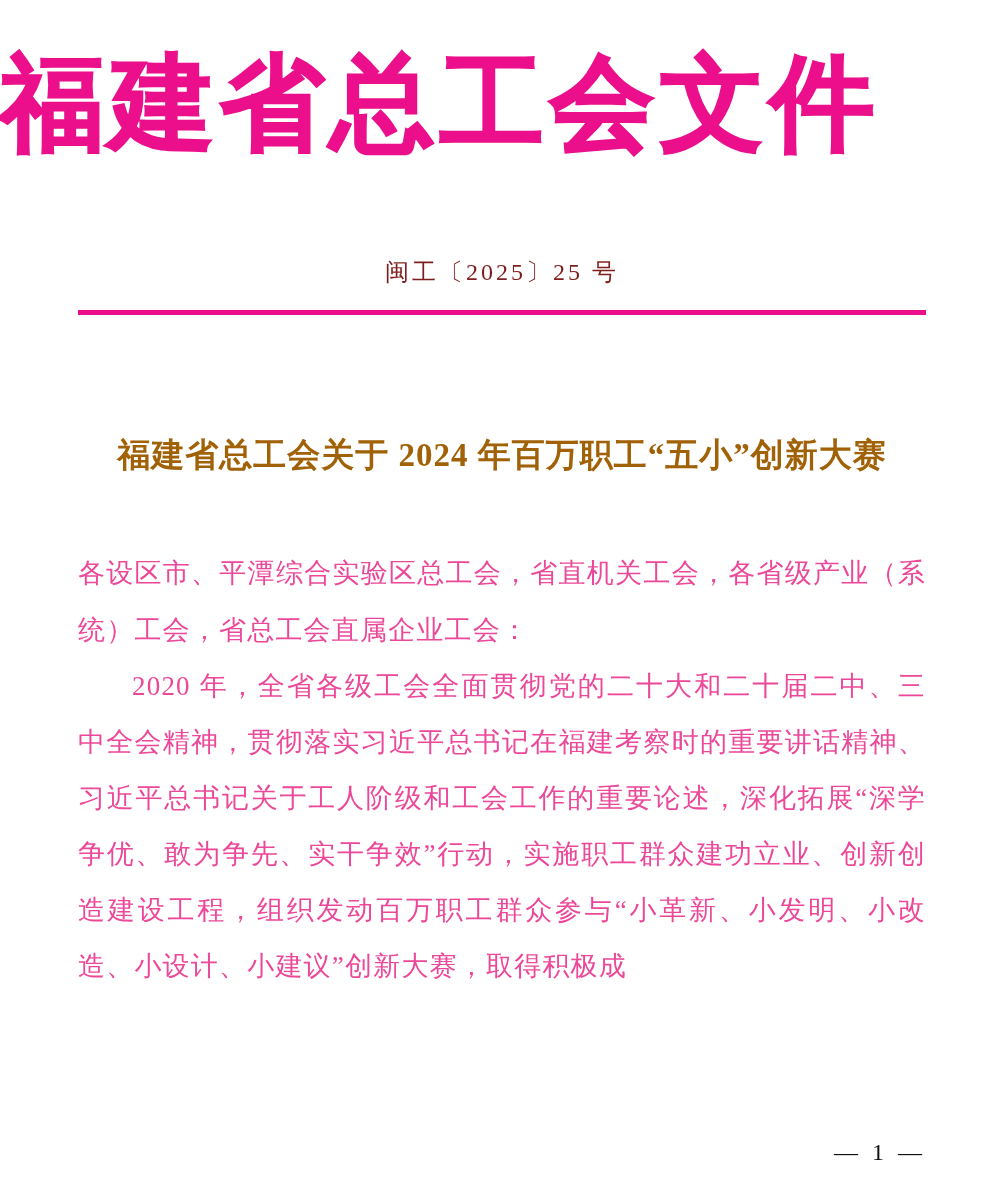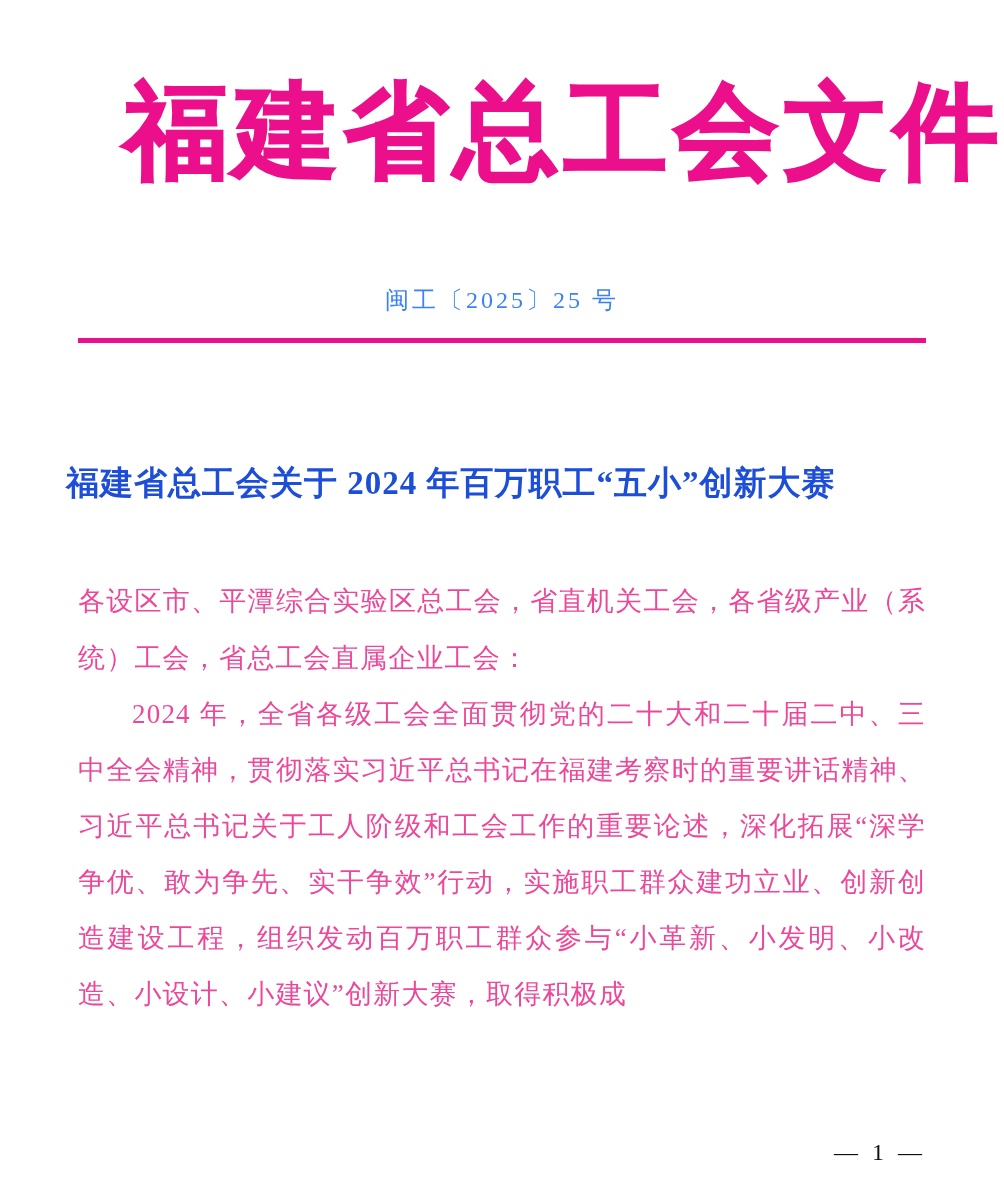--- a/index.html
+++ b/index.html
@@ -18,61 +18,62 @@
 
   .page {
     width: 1004px;
     height: 1200px;
     position: relative;
     box-sizing: border-box;
   }
 
   
   .masthead {
-    text-align: right;
-    padding-top: 72px;
+    text-align: left;
+    padding-top: 44px;
   }
   .masthead-title {
     color: #ec0f8c;
     font-family: "Liberation Serif", "DejaVu Serif", serif;
     font-weight: bold;
     font-size: 104px;
     line-height: 1.15;
     letter-spacing: 6px;
     white-space: nowrap;
     -webkit-text-stroke: 2px #ec0f8c;
   }
 
   .doc-number-row {
     text-align: center;
     margin-top: 92px;
   }
   .doc-number {
     font-family: "Liberation Serif", "DejaVu Serif", serif;
     font-size: 24px;
     letter-spacing: 3px;
-    color: #3b82f6;
+    color: #7f1d1d;
   }
 
   .rule {
     margin: 22px auto 0 auto;
     width: 848px;
     height: 5px;
     background: #ec0f8c;
   }
 
   
   .doc-title {
     margin: 112px auto 0 auto;
     width: 872px;
+    text-align: center;
     font-weight: bold;
     font-size: 33px;
     line-height: 1.72;
     letter-spacing: 1px;
-    color: #1d4ed8;
+    color: #a16207;
   }
   .doc-title .line {
     display: block;
     white-space: nowrap;
   }
 
   
   .body-block {
     margin: 62px auto 0 auto;
     width: 848px;
@@ -114,18 +115,18 @@
   </div>
 
   <div class="rule"></div>
 
   <div class="doc-title">
     <span class="line">福建省总工会关于 2024 年百万职工“五小”创新大赛</span>
   </div>
 
   <div class="body-block">
     <p>各设区市、平潭综合实验区总工会，省直机关工会，各省级产业（系统）工会，省总工会直属企业工会：</p>
-    <p class="indent">2024 年，全省各级工会全面贯彻党的二十大和二十届二中、三中全会精神，贯彻落实习近平总书记在福建考察时的重要讲话精神、习近平总书记关于工人阶级和工会工作的重要论述，深化拓展“深学争优、敢为争先、实干争效”行动，实施职工群众建功立业、创新创造建设工程，组织发动百万职工群众参与“小革新、小发明、小改造、小设计、小建议”创新大赛，取得积极成</p>
+    <p class="indent">2020 年，全省各级工会全面贯彻党的二十大和二十届二中、三中全会精神，贯彻落实习近平总书记在福建考察时的重要讲话精神、习近平总书记关于工人阶级和工会工作的重要论述，深化拓展“深学争优、敢为争先、实干争效”行动，实施职工群众建功立业、创新创造建设工程，组织发动百万职工群众参与“小革新、小发明、小改造、小设计、小建议”创新大赛，取得积极成</p>
   </div>
 
   <div class="page-footer">— 1 —</div>
 
 </div>
 
 </body></html>

